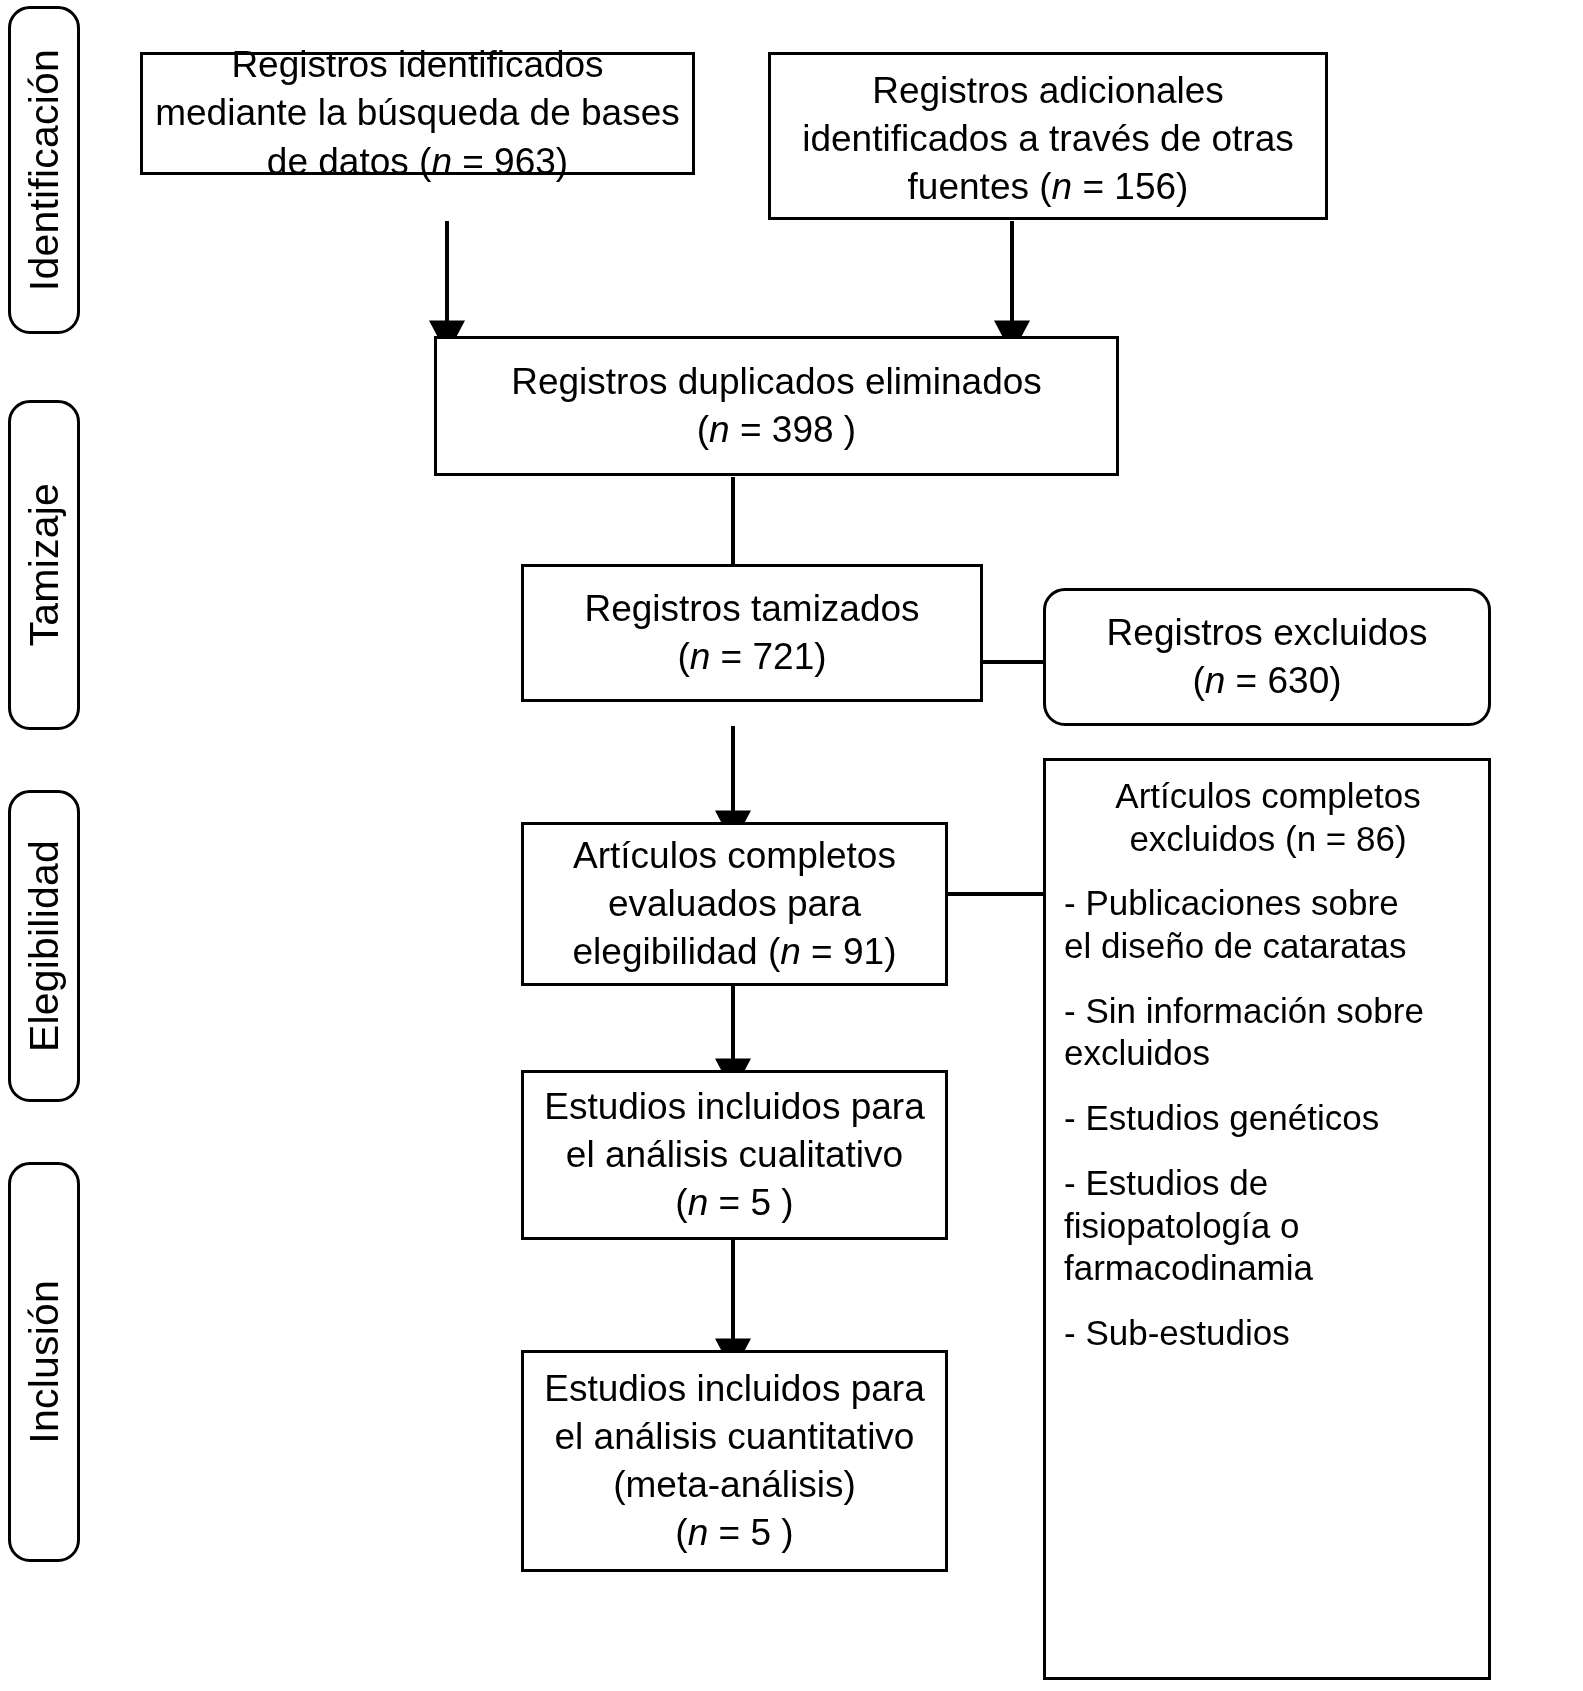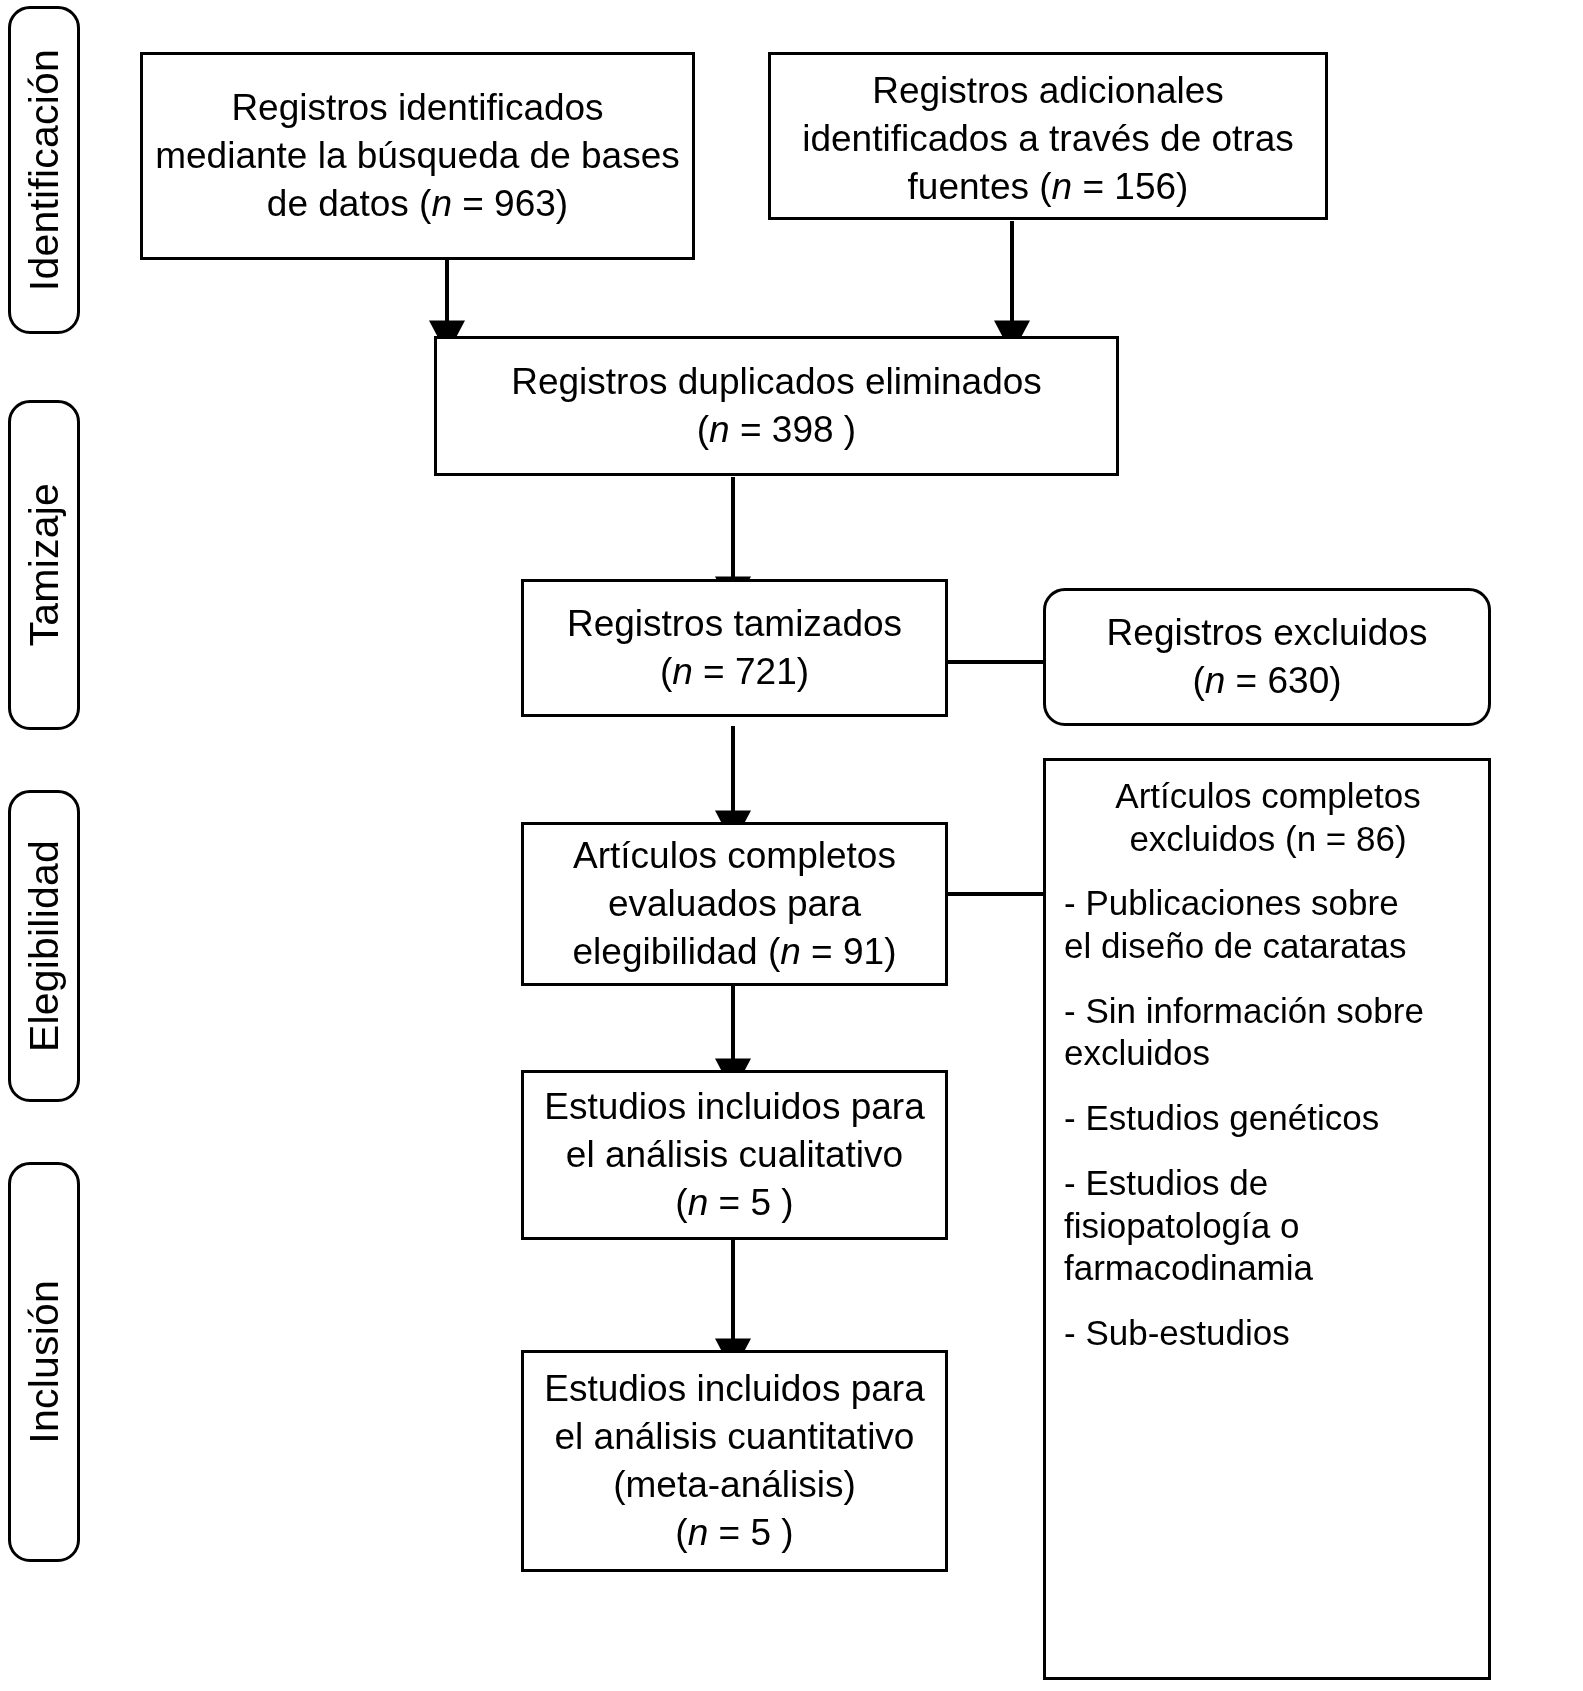--- a/index.html
+++ b/index.html
@@ -129,38 +129,38 @@
 
     <path d="M733,726 L733,812" stroke="#000000" stroke-width="4" fill="none" marker-end="url(#ah)"></path>
 
     <path d="M948,894 L1043,894" stroke="#000000" stroke-width="4" fill="none"></path>
 
     <path d="M733,986 L733,1060" stroke="#000000" stroke-width="4" fill="none" marker-end="url(#ah)"></path>
 
     <path d="M733,1240 L733,1340" stroke="#000000" stroke-width="4" fill="none" marker-end="url(#ah)"></path>
   </svg>
 
-  <div class="box" style="left:140px; top:52px; width:555px; height:208px;">
+  <div class="box" style="left:140px; top:52px; width:555px; height:123px;">
     <span class="txt">Registros identificados
 mediante la búsqueda de bases
 de datos  (<em class="n">n</em> = 963)</span>
   </div>
 
   <div class="box" style="left:768px; top:52px; width:560px; height:168px;align-items:flex-end;">
     <span class="txt">Registros adicionales
 identificados a través de otras
 fuentes (<em class="n">n</em> = 156)</span>
   </div>
 
   <div class="box" style="left:390px; top:336px; width:685px; height:140px;margin-left:44px;">
     <span class="txt">Registros duplicados eliminados
 (<em class="n">n</em> = 398 )</span>
   </div>
 
-  <div class="box" style="left:521px; top:579px; width:427px; height:138px;">
+  <div class="box" style="left:521px; top:564px; width:462px; height:138px;">
     <span class="txt">Registros  tamizados
 (<em class="n">n</em> = 721)</span>
   </div>
 
   <div class="box" style="left:1043px; top:588px; width:448px; height:138px;border-radius:22px;">
     <span class="txt">Registros  excluidos
 (<em class="n">n</em> = 630)</span>
   </div>
 
   <div class="box" style="left:521px; top:822px; width:427px; height:164px;">

